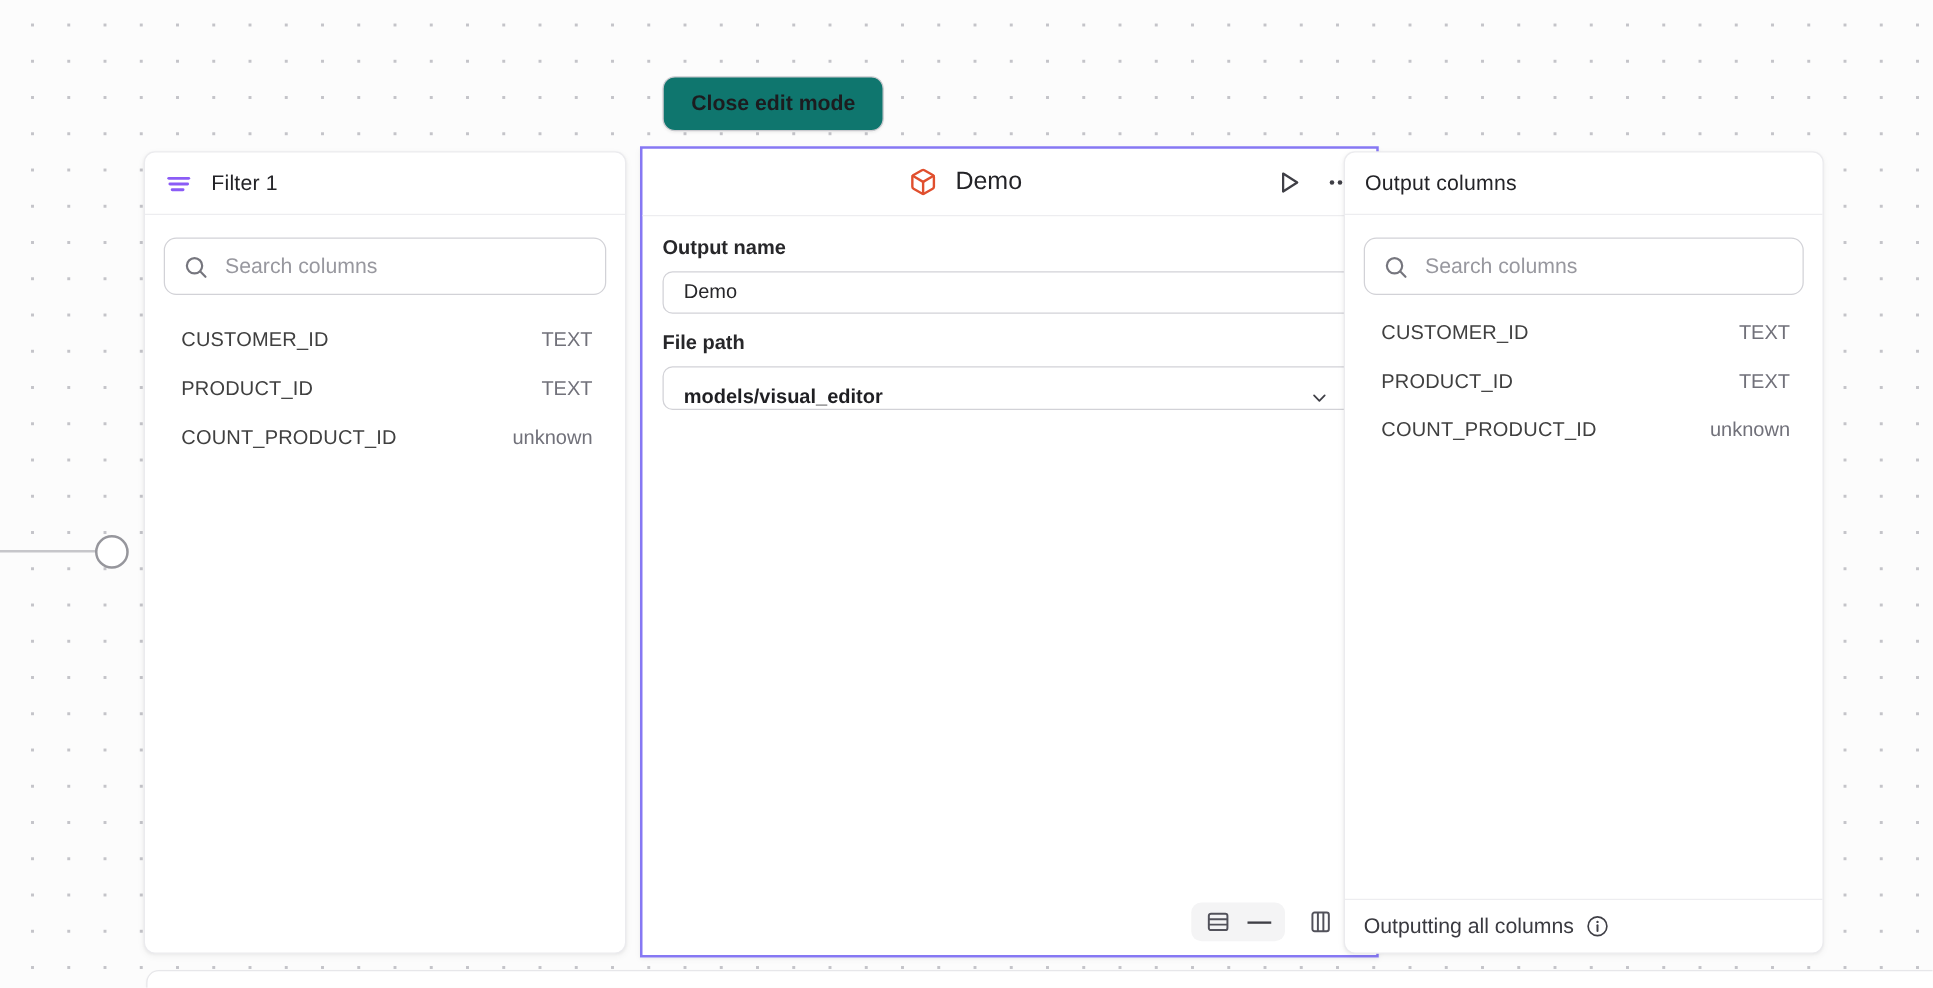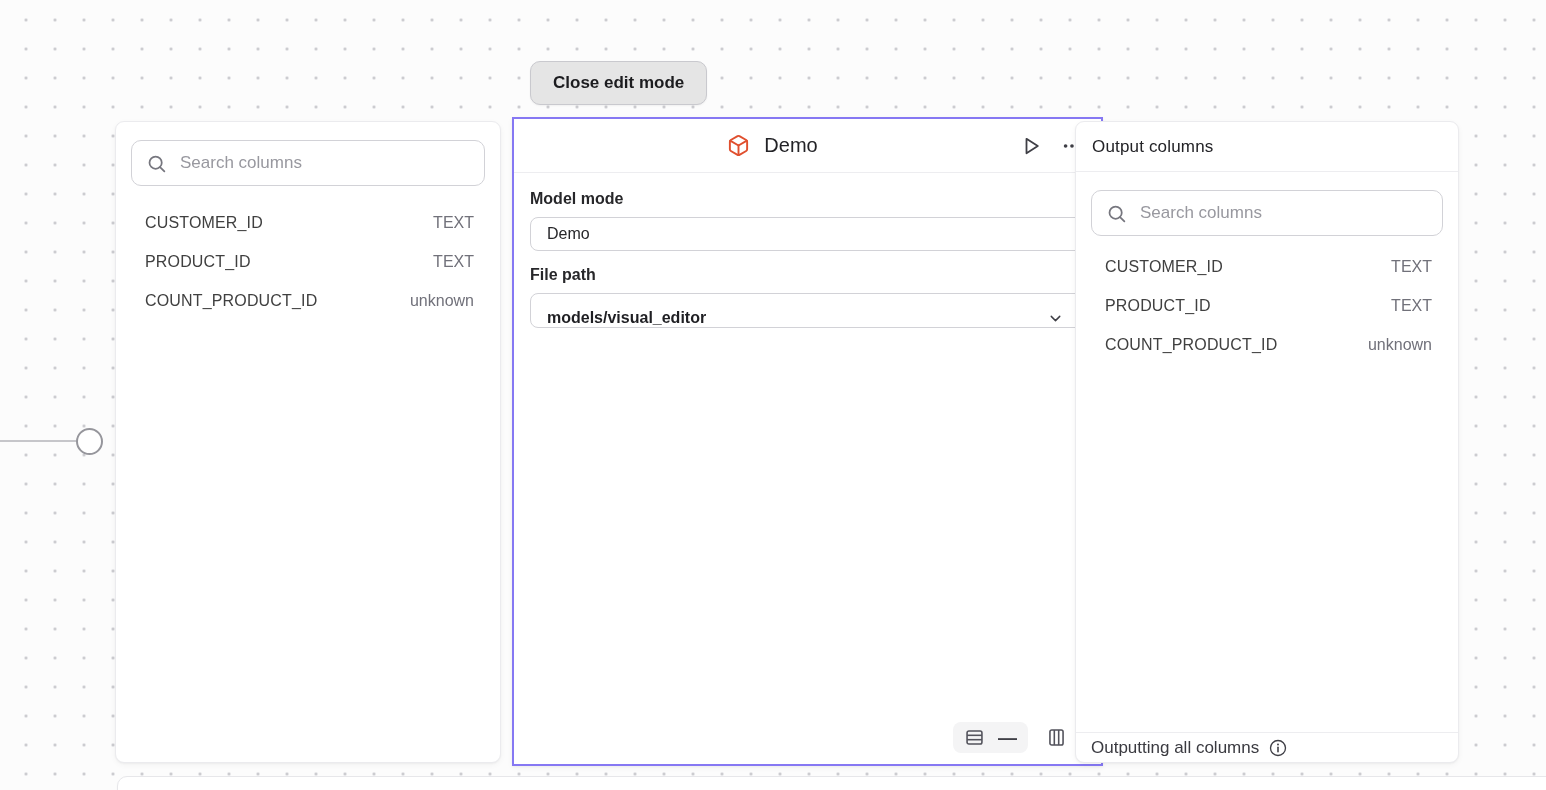--- a/index.html
+++ b/index.html
@@ -12,21 +12,21 @@
     background-image: radial-gradient(circle, #c4c4c9 1.3px, transparent 1.5px);
     background-size: 29px 29px;
     background-position: 11.5px 5.5px;
     color: #27272a;
   }
 
   
   .close-btn {
     position: absolute; left: 530px; top: 61px; height: 44px;
     padding: 0 22px;
-    background: #e5e5e5;
+    background: #0f766e;
     border: 1px solid #c9c9ce;
     border-radius: 10px;
     font-family: inherit;
     font-size: 17px; font-weight: 700; color: #1c1c1f;
     display: flex; align-items: center;
     box-shadow: 0 1px 2px rgba(16,16,20,0.05);
     cursor: pointer;
   }
 
   
@@ -137,21 +137,21 @@
   .stat-plain {
     display: flex; align-items: center; gap: 10px;
     background: none; border: none; cursor: pointer;
   }
   .dash-glyph { font-size: 19px; font-weight: 600; color: #3f3f46; line-height: 1; }
   .count-text { font-size: 18px; font-weight: 500; color: #4b4b52; }
 
   
   .output-footer {
     position: absolute; left: 0; right: 0; bottom: 0;
-    height: 30px;
+    height: 43px;
     border-top: 1px solid #ededf0;
     display: flex; align-items: center; gap: 9px;
     padding: 0 15px;
   }
   .output-footer .footer-text { font-size: 17px; color: #3a3a40; }
 
   
   .connector-line {
     position: absolute; left: 0; top: 440px; width: 77px; height: 2px;
     background: #c6c6ca;
@@ -177,20 +177,30 @@
 </style>
 </head>
 <body>
 
 <div class="connector-line"></div>
 <div class="connector-handle"></div>
 
 <button class="close-btn">Close edit mode</button>
 
 <div class="panel panel-filter">
+  <div class="panel-header">
+    <span>
+      <svg width="22" height="22" viewBox="0 0 24 24" fill="none">
+        <rect x="2" y="6" width="20" height="2.6" rx="1.3" fill="#8B5CF6"></rect>
+        <rect x="3" y="11" width="18" height="2.6" rx="1.3" fill="#8B5CF6"></rect>
+        <rect x="5" y="16" width="12" height="2.6" rx="1.3" fill="#8B5CF6"></rect>
+      </svg>
+    </span>
+    <span class="title">Filter 1</span>
+  </div>
 
   <div class="search-box">
     <span>
       <svg width="21" height="21" viewBox="0 0 24 24" fill="none" stroke="#76767e" stroke-width="2" stroke-linecap="round">
         <circle cx="11" cy="11" r="7"></circle>
           <line x1="16.3" y1="16.3" x2="21" y2="21"></line>
       </svg>
     </span>
     <input type="text" placeholder="Search columns" style="">
   </div>
@@ -237,21 +247,21 @@
             <circle cx="5" cy="12" r="2"></circle>
               <circle cx="12" cy="12" r="2"></circle>
               <circle cx="19" cy="12" r="2"></circle>
           </svg>
         </span>
       </button>
     </div>
   </div>
 
   <div class="model-body">
-    <div class="field-label">Model mode</div>
+    <div class="field-label">Output name</div>
     <input class="text-input" type="text" value="Demo" style="">
     <div class="field-gap"></div>
     <div class="field-label">File path</div>
     <div class="select-box">
       <span class="select-value">models/visual_editor</span>
       <span>
         <svg width="17" height="17" viewBox="0 0 24 24" fill="none" stroke="#3f3f46" stroke-width="2" stroke-linecap="round" stroke-linejoin="round">
           <polyline points="6 9 12 15 18 9"></polyline>
         </svg>
       </span>

